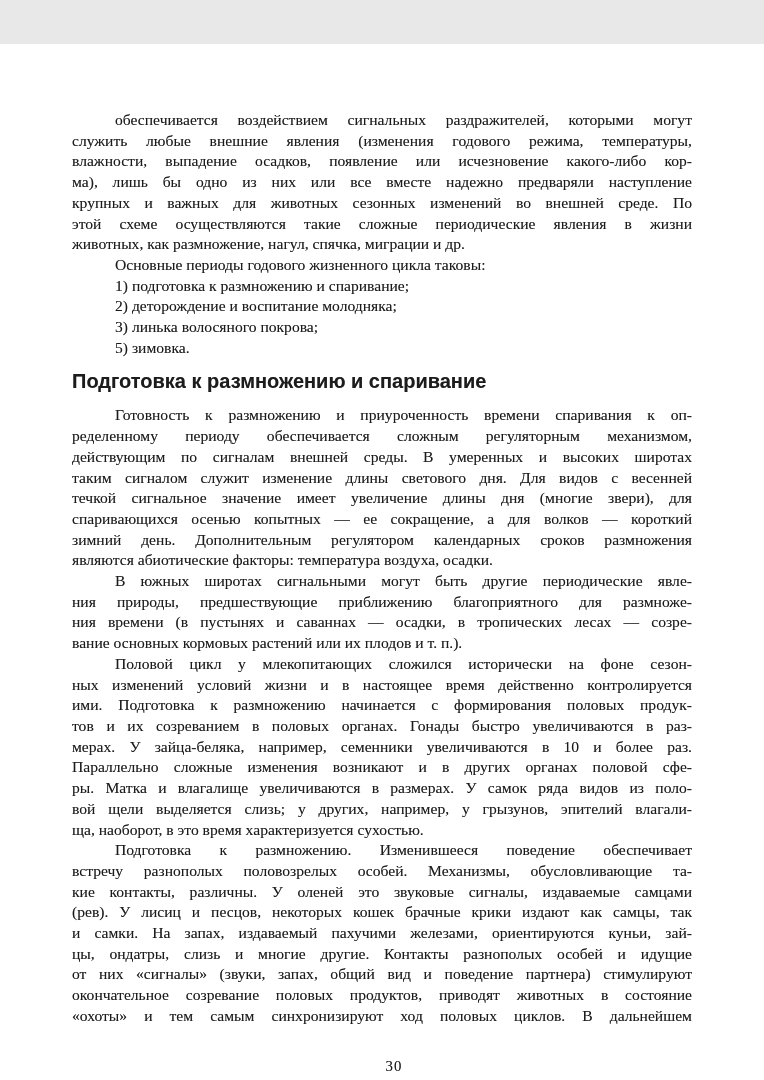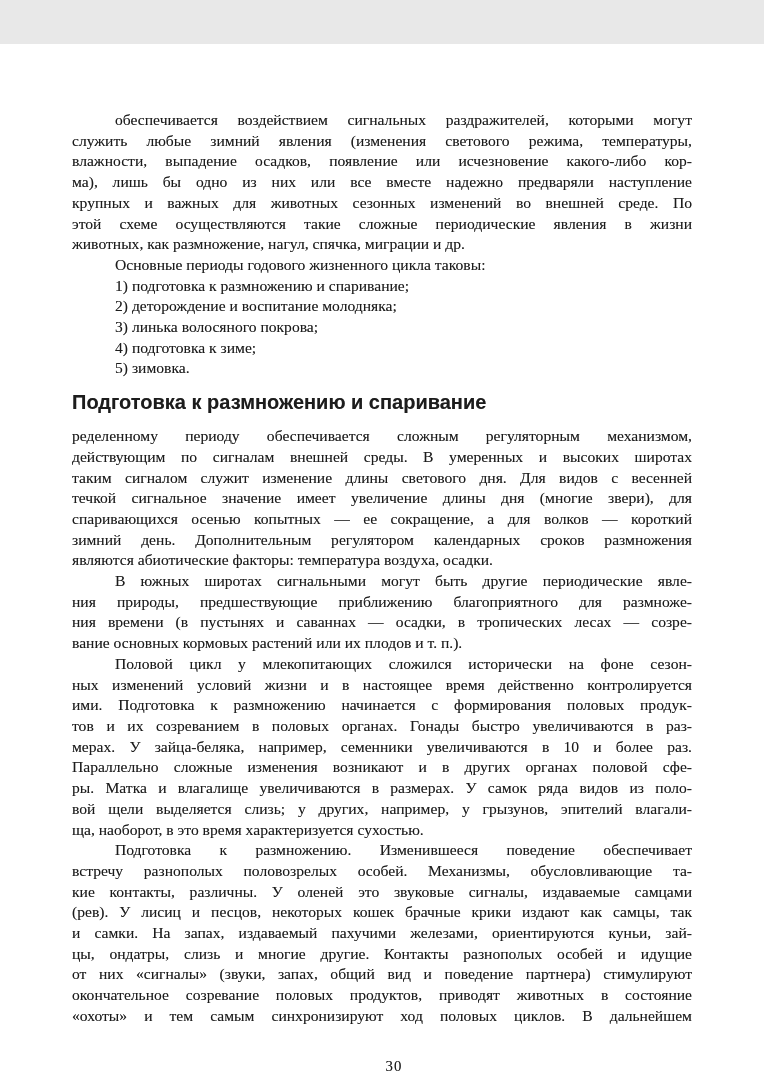--- a/index.html
+++ b/index.html
@@ -50,33 +50,33 @@
     letter-spacing: 1px;
     text-shadow: 0 0 0.5px rgba(40,40,40,0.45);
   }
 </style>
 </head>
 <body>
 
 <div class="page">
   <main class="text-block">
       <div class="line first"><span>обеспечивается воздействием сигнальных раздражителей, которыми могут</span></div>
-      <div class="line"><span>служить любые зимний явления (изменения светового режима, температуры,</span></div>
+      <div class="line"><span>служить любые внешние явления (изменения годового режима, температуры,</span></div>
       <div class="line"><span>влажности, выпадение осадков, появление или исчезновение какого-либо кор-</span></div>
       <div class="line"><span>ма), лишь бы одно из них или все вместе надежно предваряли наступление</span></div>
       <div class="line"><span>крупных и важных для животных сезонных изменений во внешней среде. По</span></div>
       <div class="line"><span>этой схеме осуществляются такие сложные периодические явления в жизни</span></div>
       <div class="line last"><span>животных, как размножение, нагул, спячка, миграции и др.</span></div>
       <div class="line first last"><span>Основные периоды годового жизненного цикла таковы:</span></div>
       <div class="line last first"><span>1) подготовка к размножению и спаривание;</span></div>
       <div class="line last first"><span>2) деторождение и воспитание молодняка;</span></div>
       <div class="line last first"><span>3) линька волосяного покрова;</span></div>
-      <div class="line last first"><span>4) подготовка к зиме;</span></div>
       <div class="line last first"><span>5) зимовка.</span></div>
       <h2 class="heading">Подготовка к размножению и спаривание</h2>
+      <div class="line first"><span>Готовность к размножению и приуроченность времени спаривания к оп-</span></div>
       <div class="line"><span>ределенному периоду обеспечивается сложным регуляторным механизмом,</span></div>
       <div class="line"><span>действующим по сигналам внешней среды. В умеренных и высоких широтах</span></div>
       <div class="line"><span>таким сигналом служит изменение длины светового дня. Для видов с весенней</span></div>
       <div class="line"><span>течкой сигнальное значение имеет увеличение длины дня (</span><span class="it">многие звери</span><span>), для</span></div>
       <div class="line"><span>спаривающихся осенью </span><span class="it">копытных</span><span> — ее сокращение, а для </span><span class="it">волков</span><span> — короткий</span></div>
       <div class="line"><span>зимний день. Дополнительным регулятором календарных сроков размножения</span></div>
       <div class="line last"><span>являются абиотические факторы: температура воздуха, осадки.</span></div>
       <div class="line first"><span>В южных широтах сигнальными могут быть другие периодические явле-</span></div>
       <div class="line"><span>ния природы, предшествующие приближению благоприятного для размноже-</span></div>
       <div class="line"><span>ния времени (</span><span class="it">в пустынях и саваннах</span><span> — осадки, </span><span class="it">в тропических лесах</span><span> — созре-</span></div>

